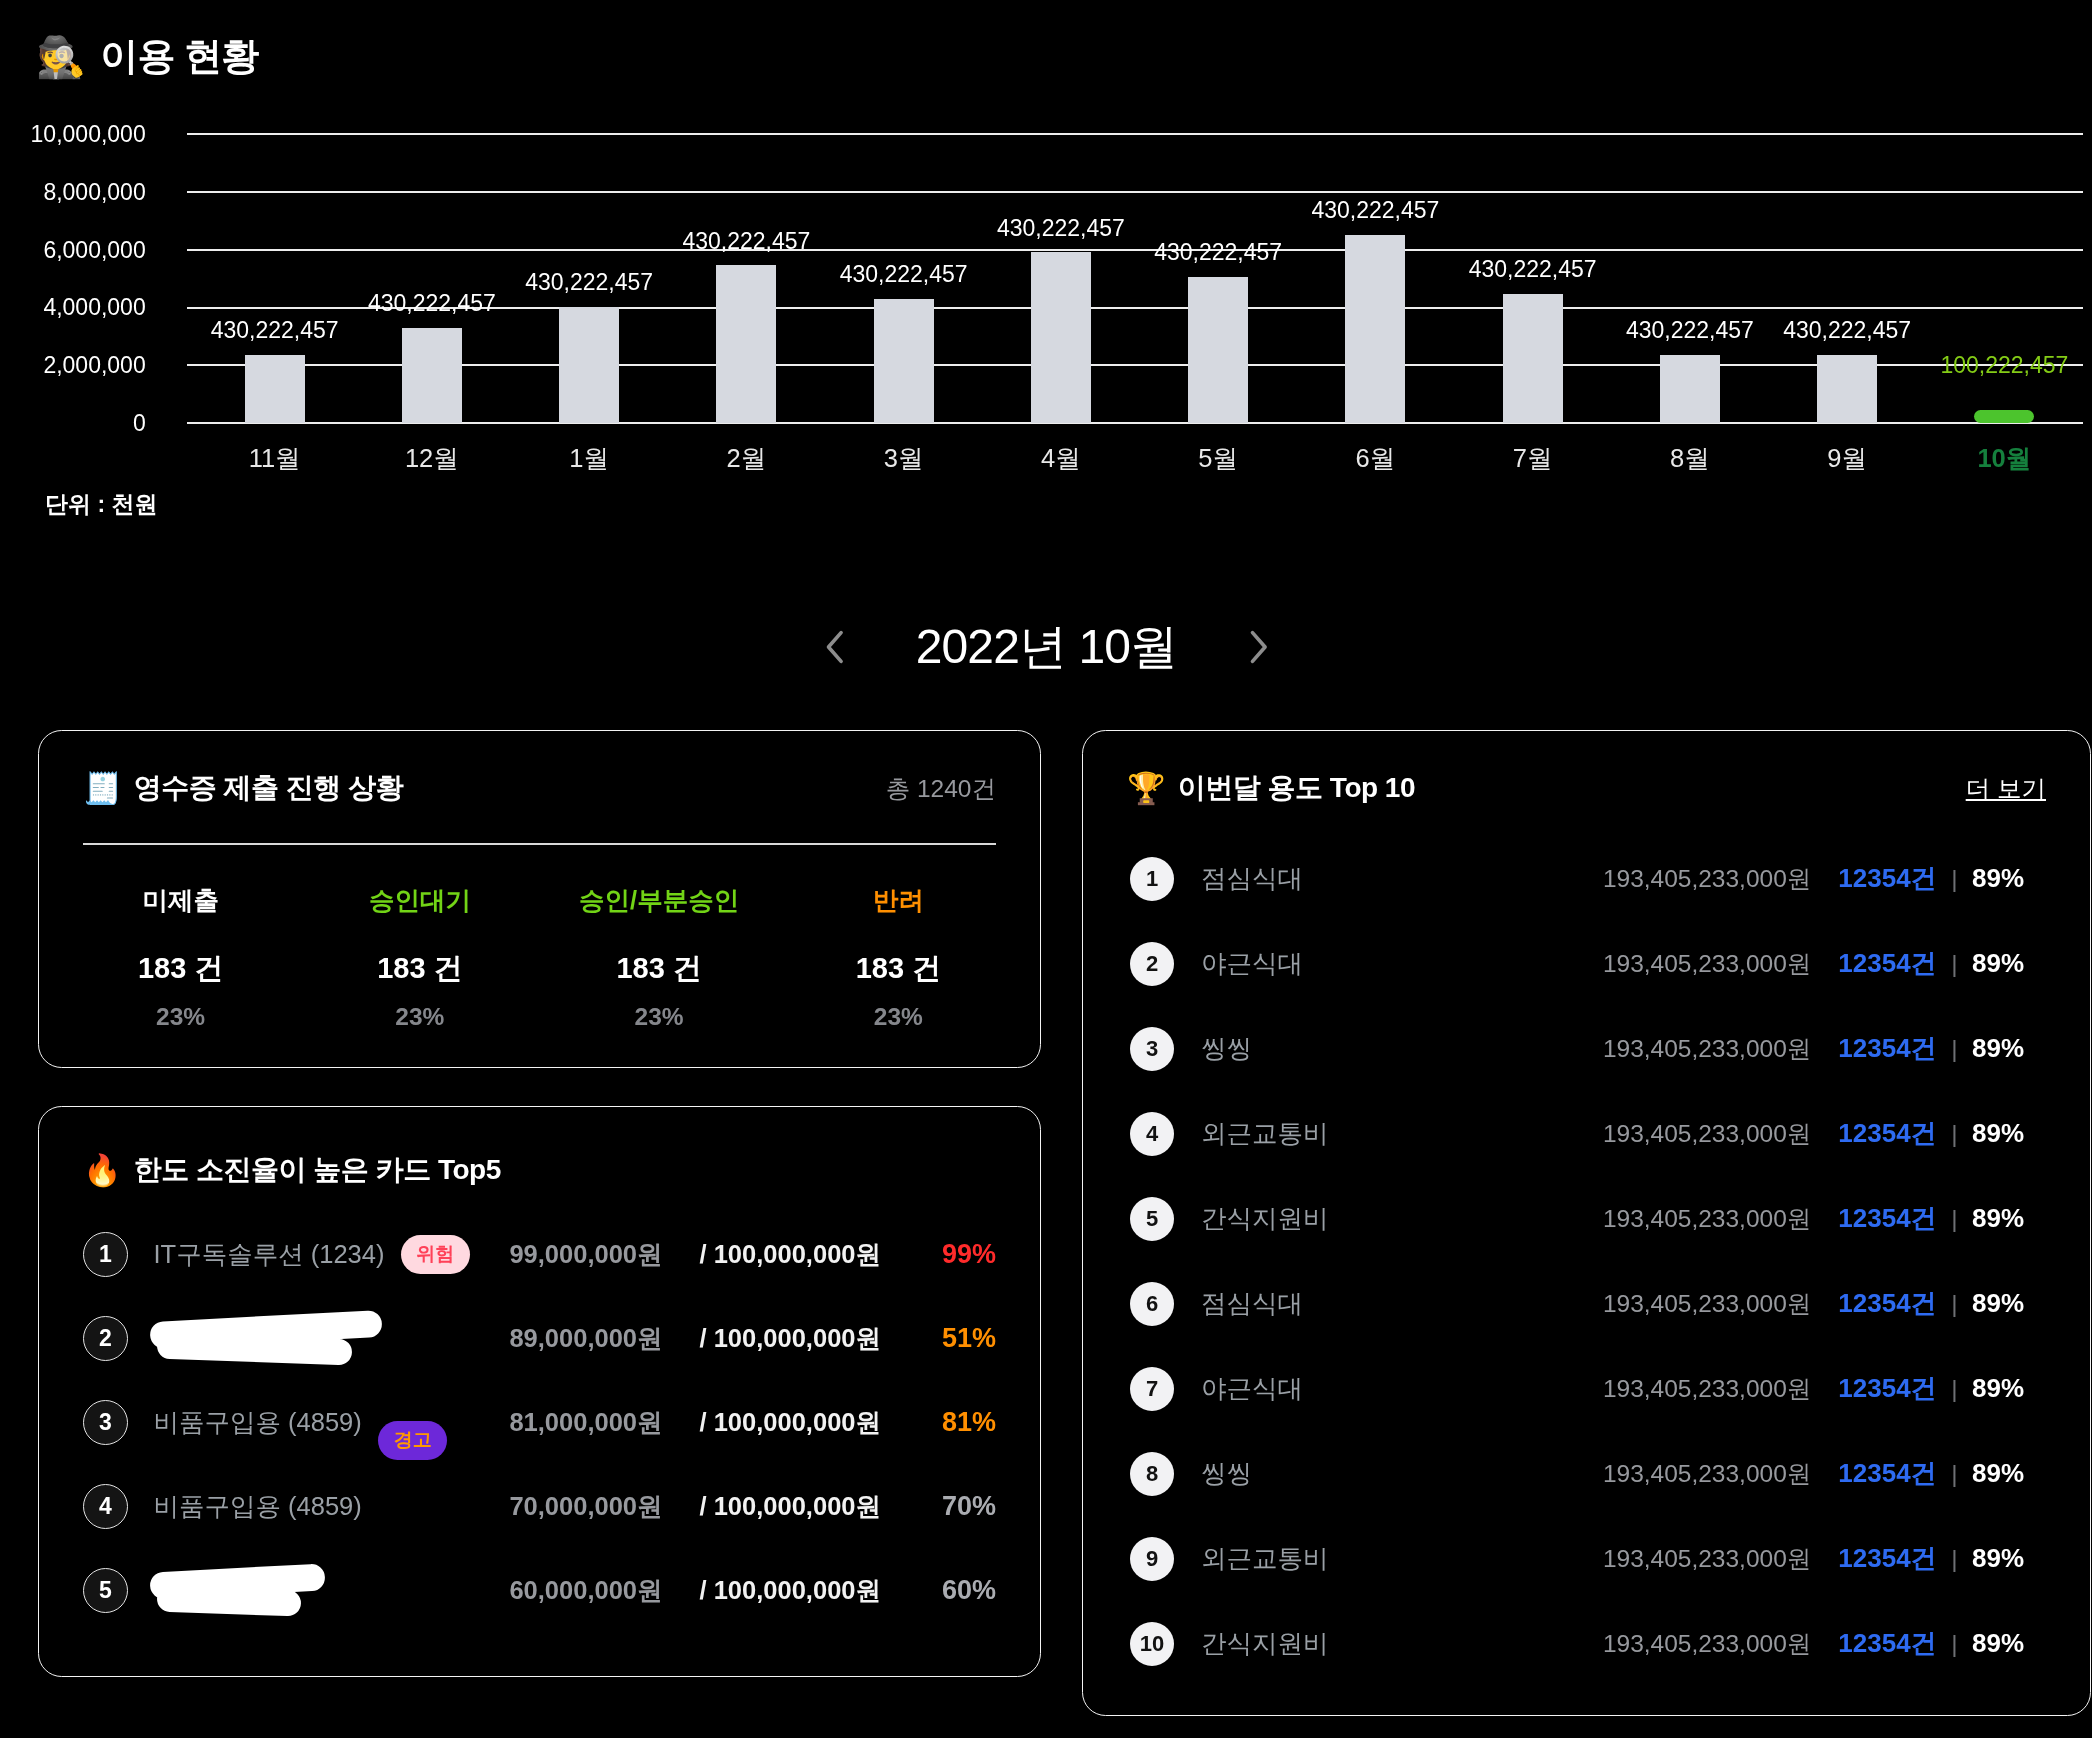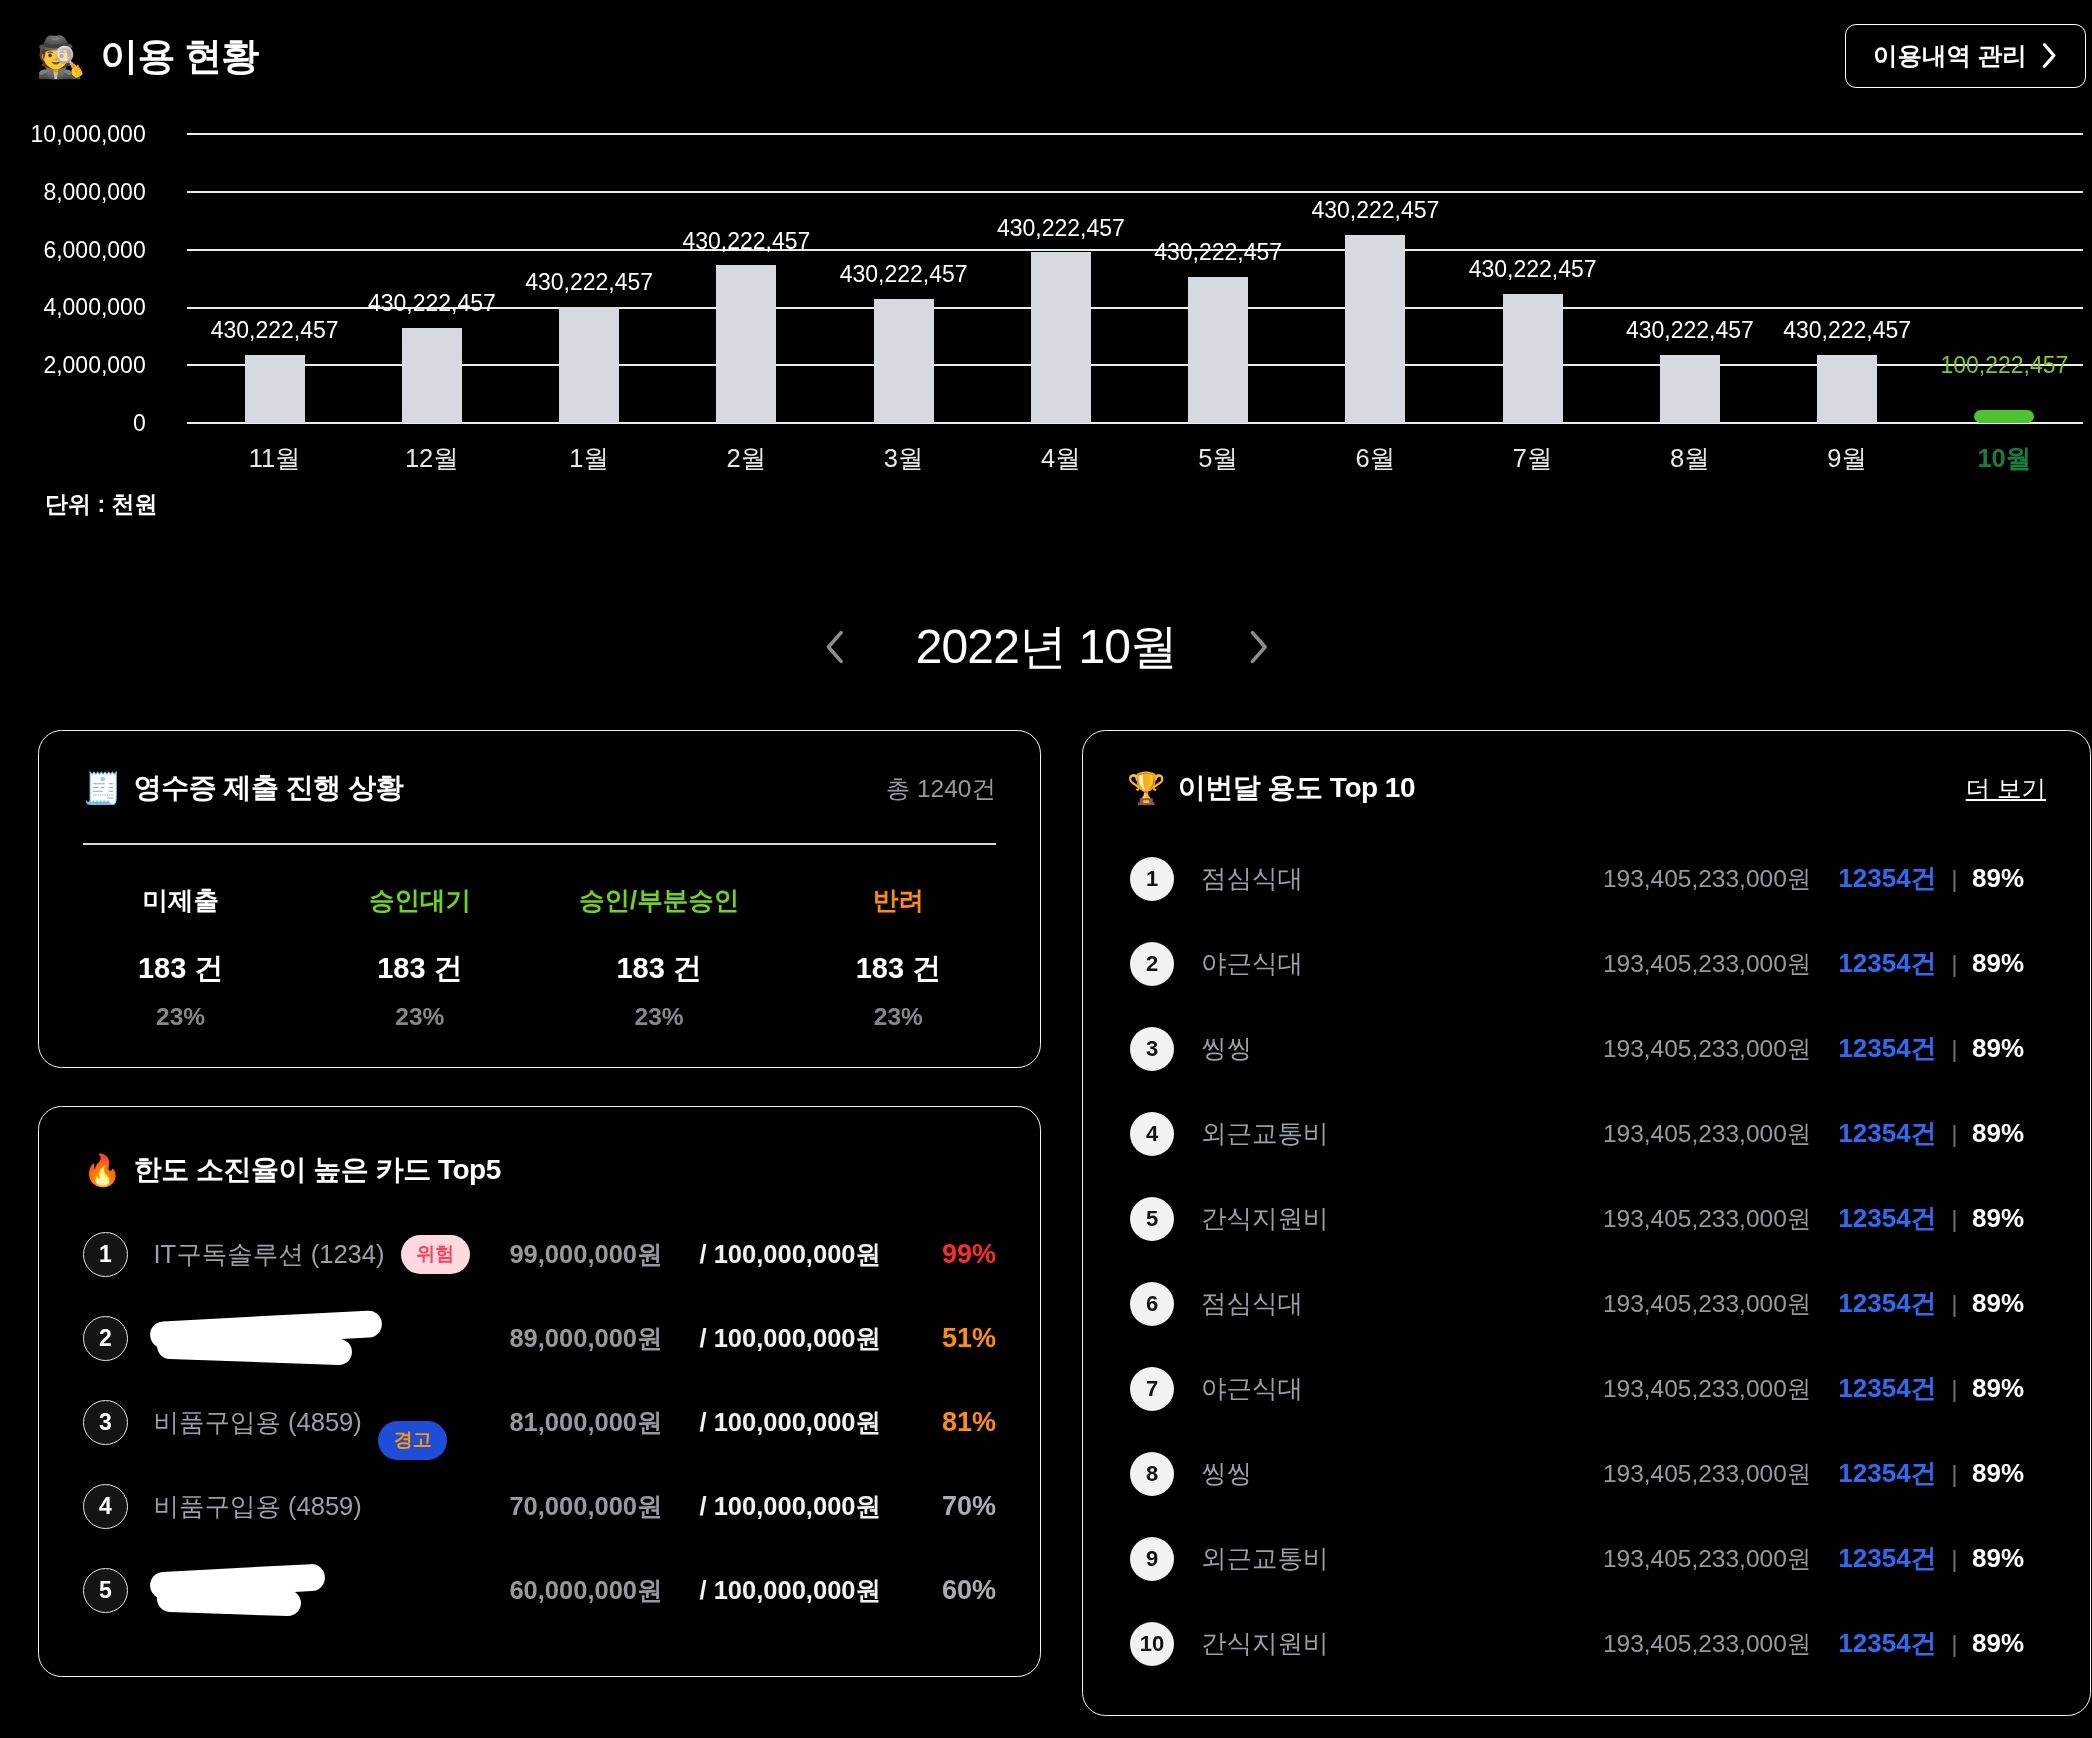--- a/index.html
+++ b/index.html
@@ -105,28 +105,20 @@
 </style>
 </head>
 <body>
 
 <div class="page">
 
   <div class="header">
     <span class="emoji">🕵️</span>
     <h1 class="page-title">이용 현황</h1>
   </div>
-  <button class="manage-btn">
-    <span>이용내역 관리</span>
-    <span class="chev">
-      <svg width="16.4" height="27" viewBox="0 0 12 20">
-          <path d="M2.5 2 L9.5 10 L2.5 18" fill="none" stroke="currentColor" stroke-width="2.4" stroke-linecap="round" stroke-linejoin="round"></path>
-        </svg>
-    </span>
-  </button>
 
   <div class="chart">
     <div class="y-axis">
         <div class="y-tick" style="top: 0px;">10,000,000</div>
         <div class="y-tick" style="top: 58px;">8,000,000</div>
         <div class="y-tick" style="top: 116px;">6,000,000</div>
         <div class="y-tick" style="top: 173px;">4,000,000</div>
         <div class="y-tick" style="top: 231px;">2,000,000</div>
         <div class="y-tick" style="top: 289px;">0</div>
       </div>
@@ -298,21 +290,21 @@
       <span class="amt-used">89,000,000원</span>
       <span class="amt-limit">/ 100,000,000원</span>
       <span class="card-pct" style="color: rgb(255, 143, 0);">51%</span>
     </div>
   </div>
 
   <div class="card-row">
     <div class="rank-dark">3</div>
     <div class="card-name">비품구입용 (4859)</div>
 
-    <span class="badge" style="background: #1d4ed8; color: rgb(255, 152, 0); margin-top: 36px;">경고</span>
+    <span class="badge" style="background: #6d28d9; color: rgb(255, 152, 0); margin-top: 36px;">경고</span>
     <div class="card-right">
       <span class="amt-used">81,000,000원</span>
       <span class="amt-limit">/ 100,000,000원</span>
       <span class="card-pct" style="color: rgb(255, 143, 0);">81%</span>
     </div>
   </div>
 
   <div class="card-row">
     <div class="rank-dark">4</div>
     <div class="card-name">비품구입용 (4859)</div>

